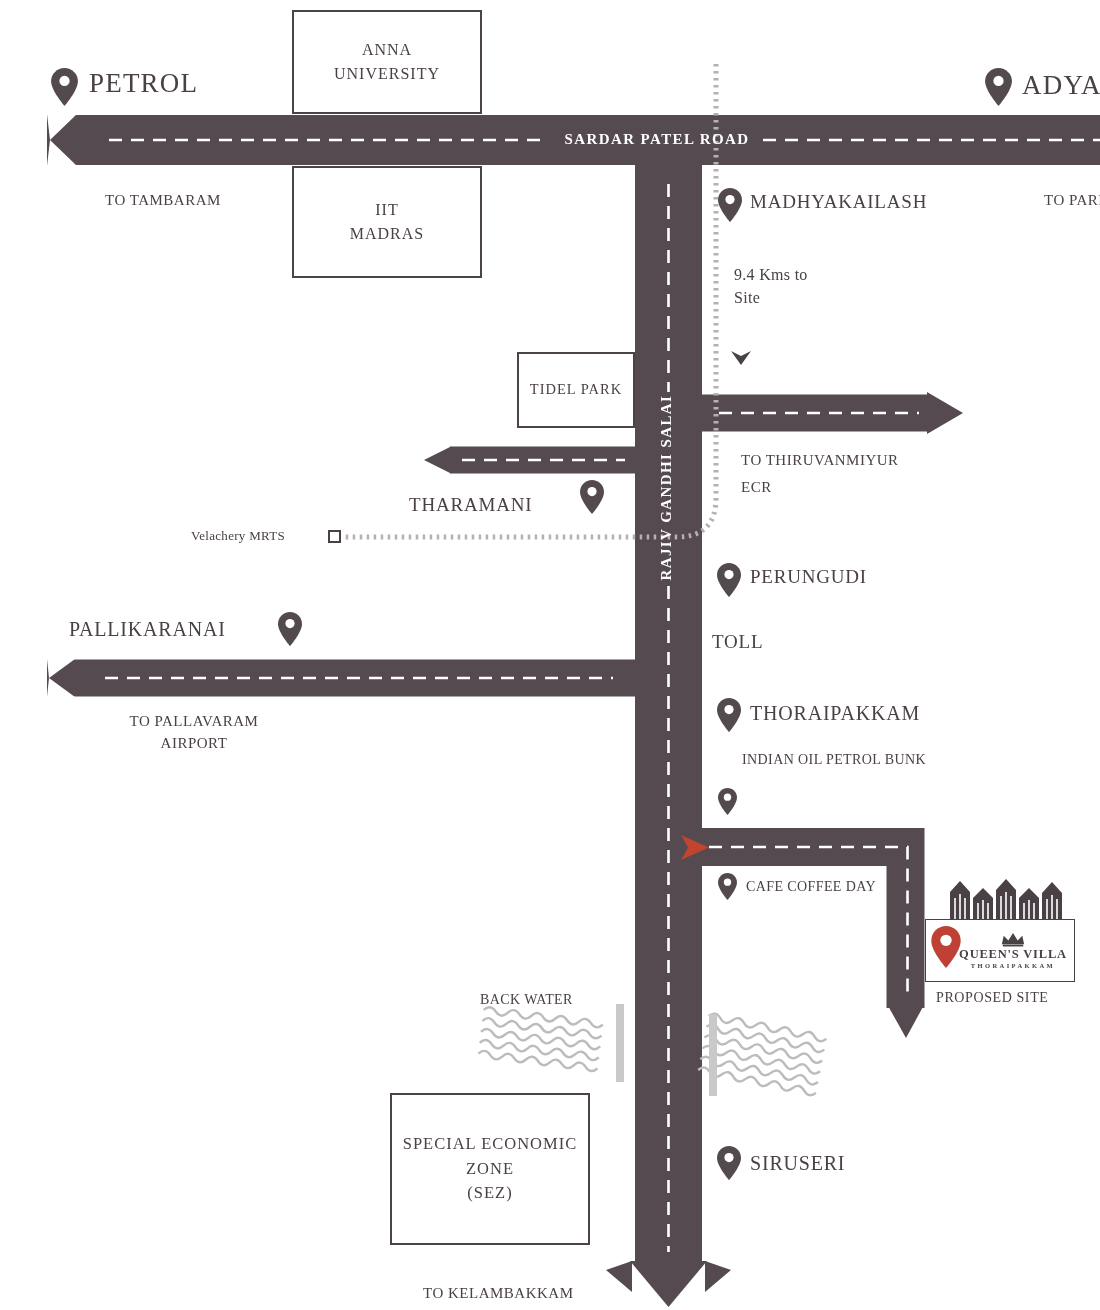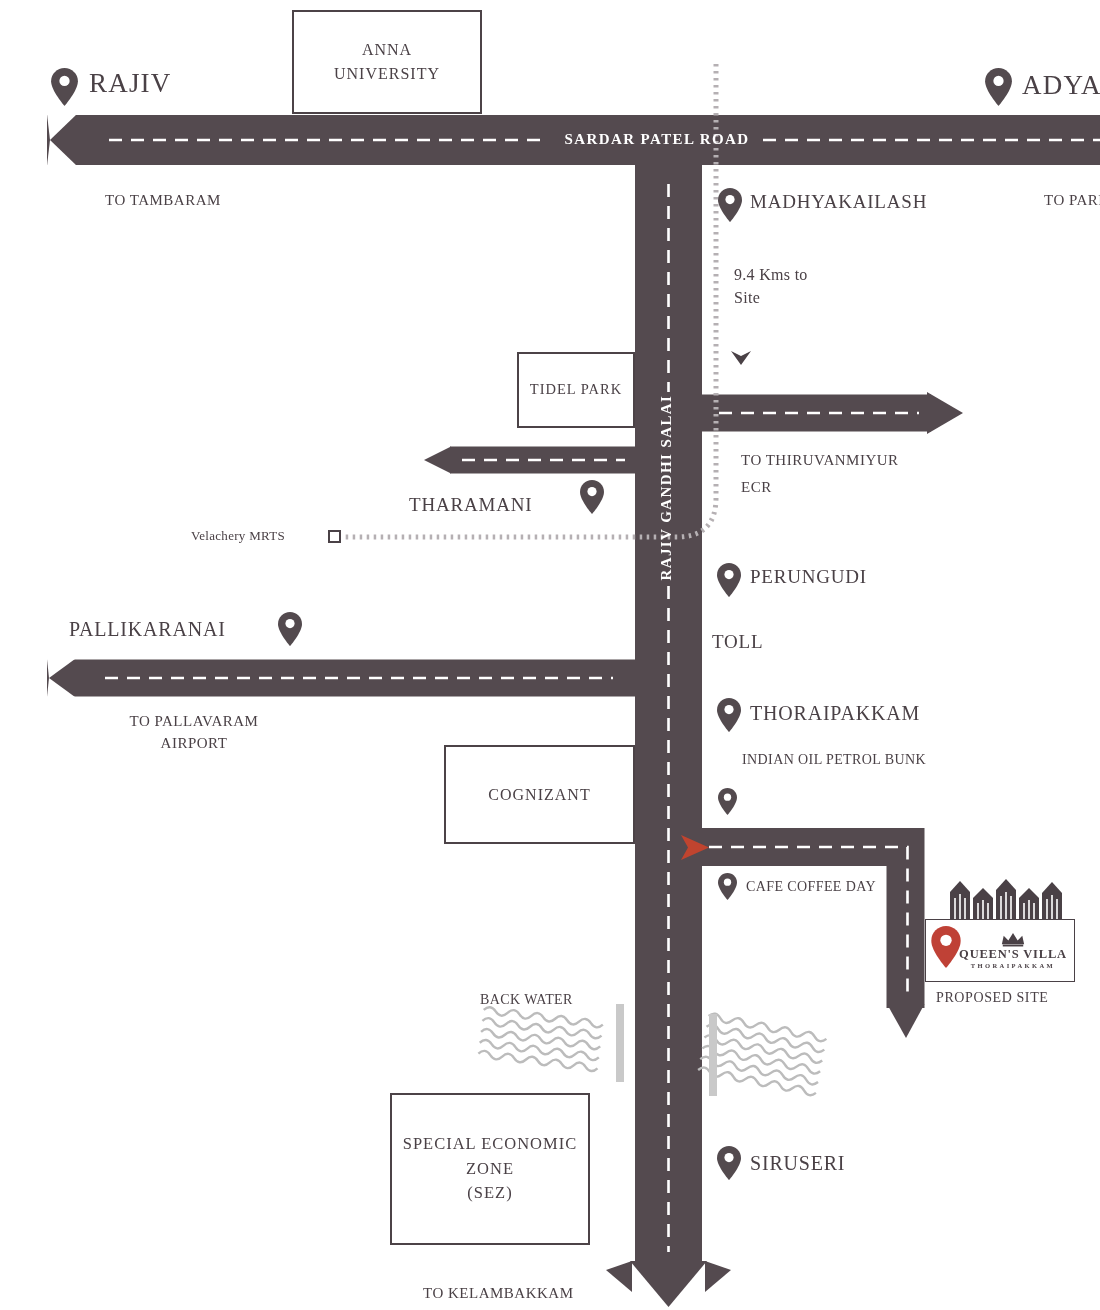--- a/index.html
+++ b/index.html
@@ -120,32 +120,33 @@
         <path d="M28 27 V50 M33 24 V50 M38 27 V50"></path>
         <path d="M51 20 V50 M56 16 V50 M61 20 V50"></path>
         <path d="M74 27 V50 M79 24 V50 M84 27 V50"></path>
         <path d="M97 23 V50 M102 19 V50 M107 23 V50"></path>
       </g>
     </g>
   </svg>
 
   <div class="box" style="left:245px;top:10px;width:190px;height:104px">ANNA
 UNIVERSITY</div>
+  <div class="box" style="left:245px;top:166px;width:190px;height:112px">IIT
+MADRAS</div>
   <div class="box" style="left:470px;top:352px;width:118px;height:76px;font-size:14.5px">TIDEL PARK</div>
-  <div class="box" style="left:397px;top:745px;width:191px;height:99px">COGNIZANT</div>
   <div class="box" style="left:343px;top:1093px;width:200px;height:152px;font-size:16.5px">SPECIAL ECONOMIC
 ZONE
 (SEZ)</div>
 
   <div class="road-label" style="left:505px;top:131px;width:210px">SARDAR PATEL ROAD</div>
   <div class="rgs-wrap">
     <div class="road-label" style="position:static">RAJIV GANDHI SALAI</div>
   </div>
 
-  <div class="lbl xl" style="left:42px;top:64px">RAJIV</div>
+  <div class="lbl xl" style="left:42px;top:64px">PETROL</div>
   <div class="lbl xl" style="left:975px;top:66px">ADYAR</div>
   <div class="lbl sm" style="left:58px;top:190px">TO TAMBARAM</div>
   <div class="lbl sm" style="left:997px;top:190px">TO PARRYS</div>
   <div class="lbl md" style="left:703px;top:188px">MADHYAKAILASH</div>
   <div class="lbl f16" style="left:687px;top:263px">9.4 Kms to
 Site</div>
   <div class="lbl sm" style="left:694px;top:450px">TO THIRUVANMIYUR</div>
   <div class="lbl sm" style="left:694px;top:477px">ECR</div>
   <div class="lbl md" style="left:362px;top:491px">THARAMANI</div>
   <div class="lbl xxs" style="left:144px;top:527px">Velachery MRTS</div>

